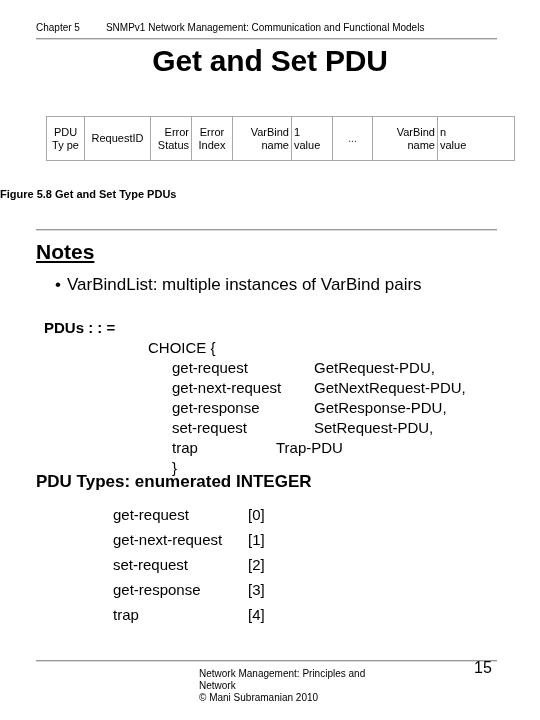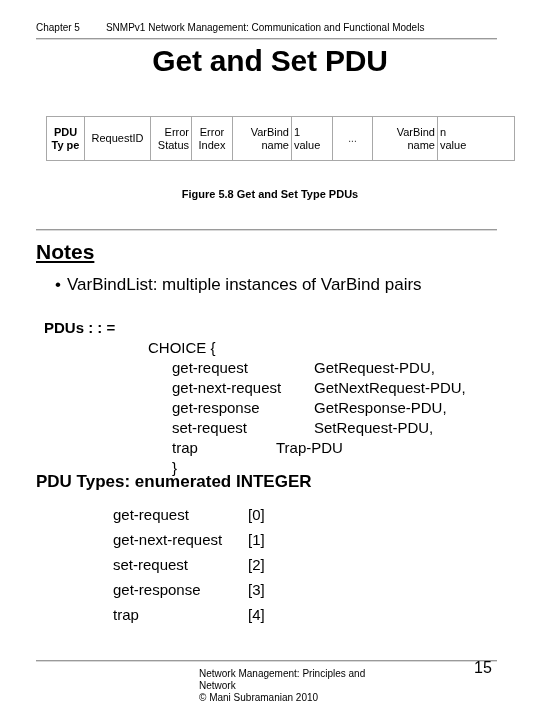--- a/index.html
+++ b/index.html
@@ -87,21 +87,21 @@
     justify-content: center;
     padding: 0 2px;
     overflow: hidden;
     white-space: nowrap;
   }
   .pdu-cell:last-child { border-right: none; }
   .pdu-cell.c-center { align-items: center; text-align: center; }
   .pdu-cell.c-right  { align-items: flex-end; text-align: right; }
   .pdu-cell.c-left   { align-items: flex-start; text-align: left; }
 
-  .w-pdutype  { width: 38px; font-weight: bold; }
+  .w-pdutype  { width: 38px; }
   .w-reqid    { width: 66px; }
   .w-errstat  { width: 41px; }
   .w-errindex { width: 41px; }
   .w-vb1name  { width: 59px; }
   .w-vb1val   { width: 41px; }
   .w-ellip    { width: 40px; }
   .w-vbnname  { width: 65px; }
   .w-vbnval   { width: 42px; }
 
   .pdu-cell .ln { display: block; }
@@ -111,21 +111,21 @@
     font-size: 10px;
     color: #333;
   }
 
   
   .figure-caption {
     position: absolute;
     left: 0;
     right: 0;
     top: 188px;
-    text-align: center;
+    text-align: left;
     font-size: 11px;
     font-weight: bold;
   }
 
   
   .notes-heading {
     position: absolute;
     left: 36px;
     top: 240px;
     font-size: 21px;

